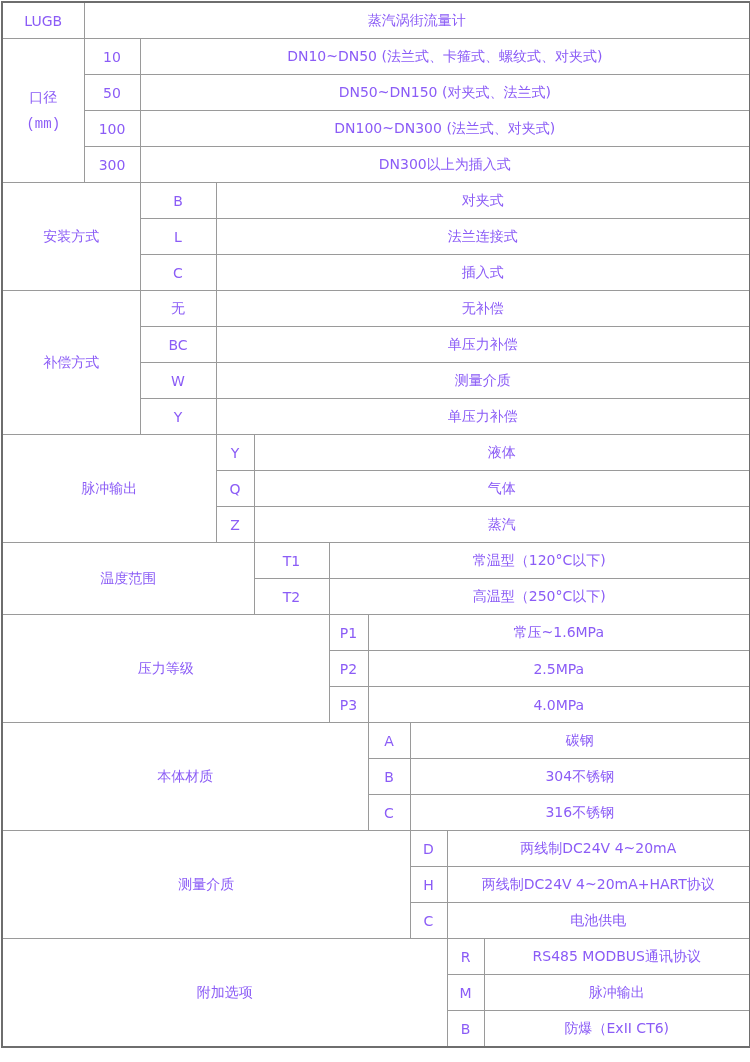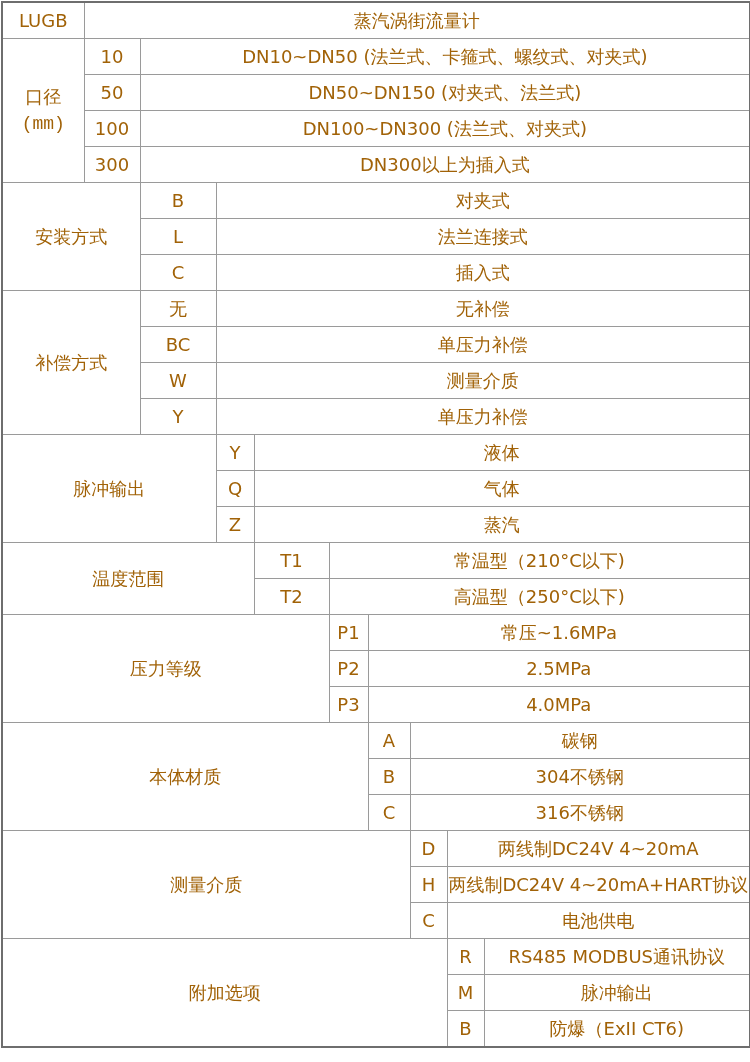--- a/index.html
+++ b/index.html
@@ -2,22 +2,22 @@
 <html><head>
 <meta charset="utf-8">
 <style>
   html, body { margin: 0; padding: 0; background: #ffffff; }
   body { width: 750px; height: 1062px; overflow: hidden; font-family: "DejaVu Sans", "Liberation Sans", sans-serif; }
   table.spec {
     position: absolute; left: 1px; top: 1px;
     width: 748px;
     border-collapse: collapse;
     table-layout: fixed;
-    font-size: 18px;
-    color: #a16207;
+    font-size: 14px;
+    color: #8b5cf6;
   }
   table.spec td {
     border: 1px solid #9a9a9a;
     text-align: center;
     vertical-align: middle;
     height: 35px;
     padding: 0;
     white-space: nowrap;
     overflow: hidden;
   }
@@ -109,21 +109,21 @@
       <td colspan="6">气体</td>
     </tr>
     <tr>
       <td>Z</td>
       <td colspan="6">蒸汽</td>
     </tr>
 
     <tr>
       <td rowspan="2" colspan="4">温度范围</td>
       <td>T1</td>
-      <td colspan="5">常温型（210°C以下)</td>
+      <td colspan="5">常温型（120°C以下)</td>
     </tr>
     <tr>
       <td>T2</td>
       <td colspan="5">高温型（250°C以下)</td>
     </tr>
 
     <tr>
       <td rowspan="3" colspan="5">压力等级</td>
       <td>P1</td>
       <td colspan="4">常压~1.6MPa</td>

